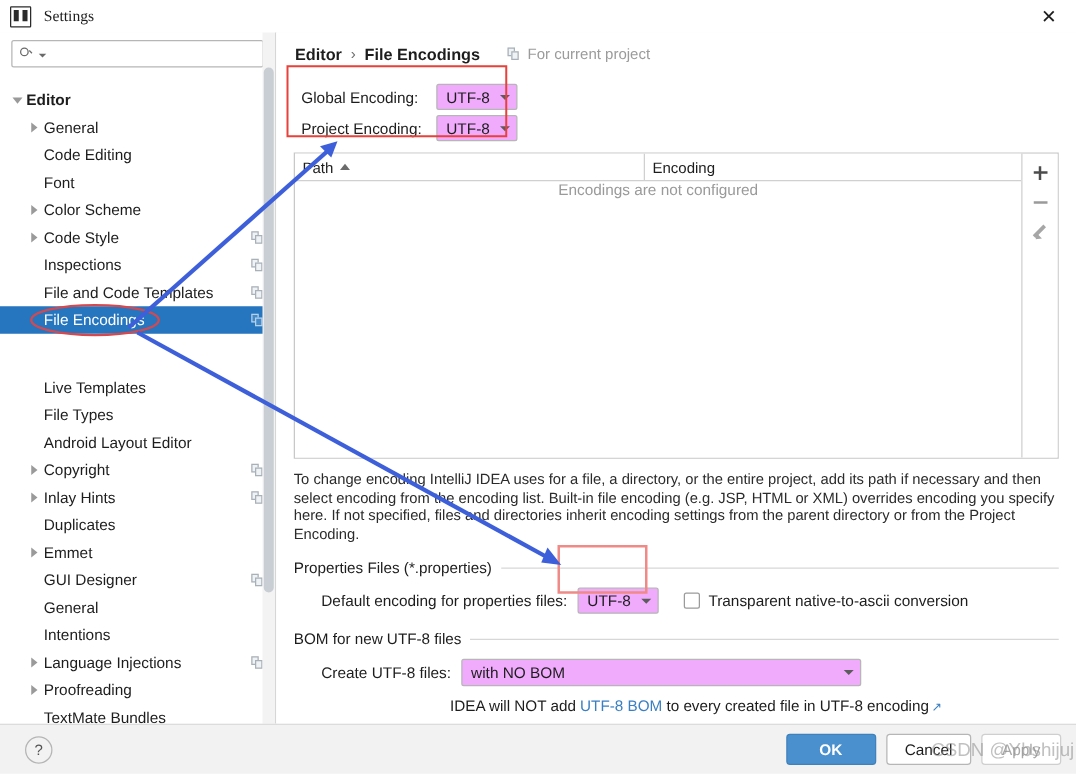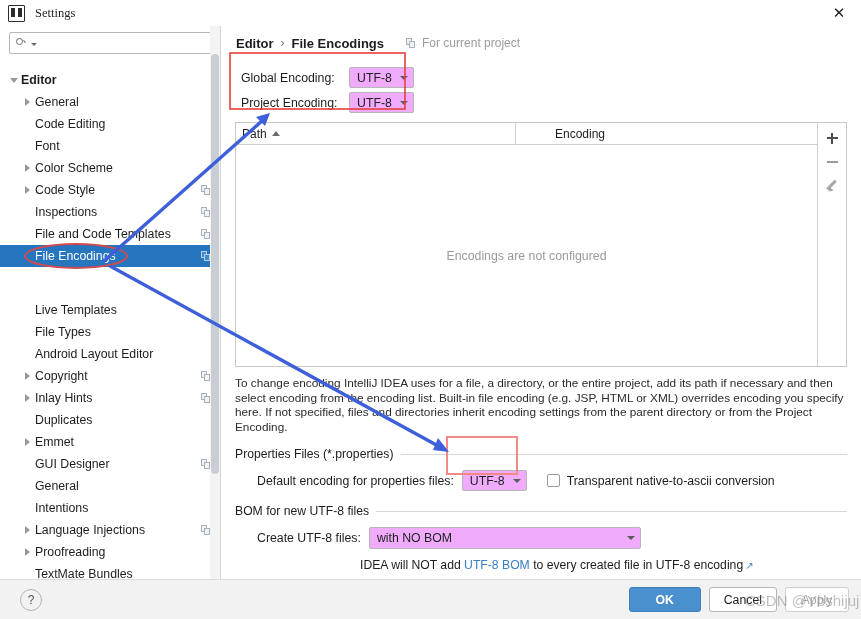--- a/index.html
+++ b/index.html
@@ -332,32 +332,31 @@
   }
   .th {
     display: flex;
     align-items: center;
     font-size: 12px;
     color: #1d1d1d;
     padding-left: 6px;
     box-sizing: border-box;
   }
   .th.path { width: 280px; border-right: 1px solid #d0d0d0; position: relative;}
-  .th.encoding { flex: 1; margin-left: 33px; }
+  .th.encoding { flex: 1; }
   .sort-caret {
     width: 0; height: 0;
     border-left: 4px solid transparent;
     border-right: 4px solid transparent;
     border-bottom: 5px solid #6b6b6b;
     margin-left: 5px;
   }
   .tbody {
     flex: 1;
     display: flex;
-    align-items: center;
     justify-content: center;
     color: #9a9a9a;
     font-size: 12.3px;
   }
   .table-tools {
     width: 28px;
     flex: none;
     border-left: 1px solid #d0d0d0;
     background: #ffffff;
     display: flex;
@@ -443,21 +442,21 @@
     width: 13px; height: 13px;
     border: 1px solid #9b9b9b;
     background: #fff;
     border-radius: 2px;
     box-sizing: border-box;
     margin-right: 7px;
     flex: none;
   }
   .cb-label { font-size: 12.3px; }
   .wide-combo {
-    width: 272px;
+    width: 320px;
     height: 22px;
     justify-content: space-between;
   }
   .bom-note {
     padding-left: 125px;
     margin-top: 9px;
     font-size: 12.2px;
     color: #1d1d1d;
   }
   .bom-note a {

